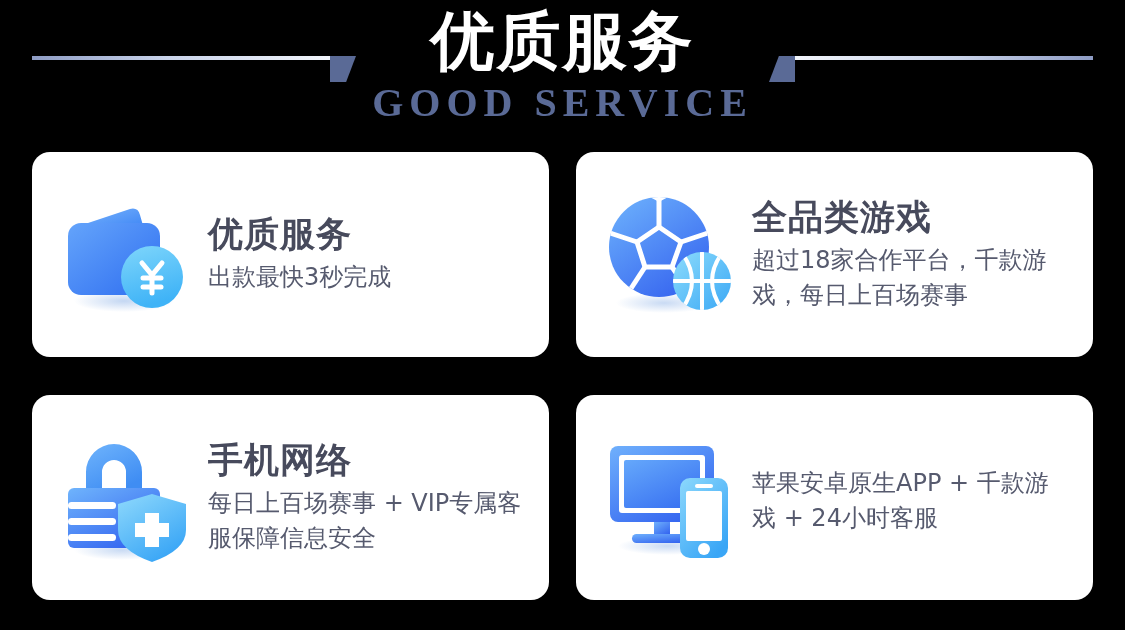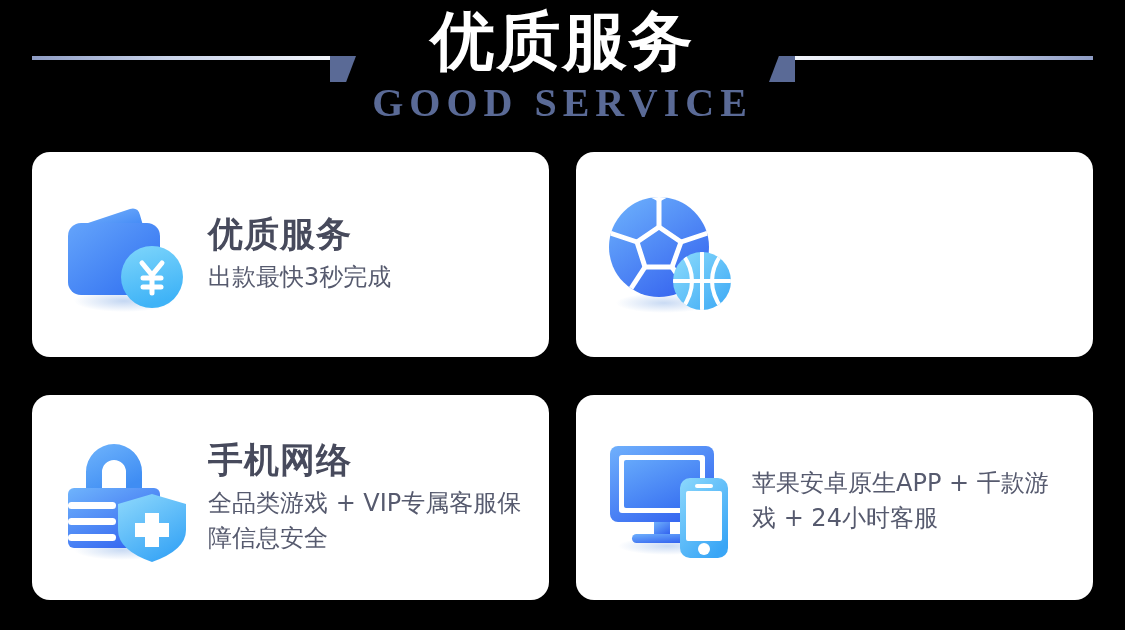--- a/index.html
+++ b/index.html
@@ -221,20 +221,24 @@
           </g>
           <circle cx="100" cy="96" r="29" fill="url(#bb1)"></circle>
           <g clip-path="url(#clipBask)" fill="none" stroke="#ffffff" stroke-width="4">
             <line x1="100" y1="65" x2="100" y2="127"></line>
             <line x1="69" y1="96" x2="131" y2="96"></line>
             <path d="M80 68 Q100 96 80 124"></path>
             <path d="M120 68 Q100 96 120 124"></path>
           </g>
         </svg>
       </div>
+      <div class="card-text">
+        <div class="card-title">全品类游戏</div>
+        <div class="card-desc">超过18家合作平台，千款游戏，每日上百场赛事</div>
+      </div>
     </div>
 
     <div class="card">
       <div class="card-icon">
         <svg viewBox="0 0 140 140">
           <defs>
             <linearGradient id="lk" x1="0" y1="0" x2="0.7" y2="1">
               <stop offset="0%" stop-color="#6fb4fc"></stop>
                 <stop offset="100%" stop-color="#3566f0"></stop>
             </linearGradient>
@@ -258,21 +262,21 @@
             <rect x="10" y="74" width="48" height="7" rx="3.5"></rect>
             <rect x="10" y="90" width="48" height="7" rx="3.5"></rect>
             <rect x="10" y="106" width="48" height="7" rx="3.5"></rect>
           </g>
           <path d="M94 66 L128 76 L128 102 Q128 122 94 134 Q60 122 60 102 L60 76 Z" fill="url(#shd)"></path>
           <path d="M87 85 L101 85 L101 95 L111 95 L111 109 L101 109 L101 119 L87 119 L87 109 L77 109 L77 95 L87 95 Z" fill="#ffffff"></path>
         </svg>
       </div>
       <div class="card-text">
         <div class="card-title">手机网络</div>
-        <div class="card-desc">全品类游戏 + VIP专属客服保障信息安全</div>
+        <div class="card-desc">每日上百场赛事 + VIP专属客服保障信息安全</div>
       </div>
     </div>
 
     <div class="card">
       <div class="card-icon">
         <svg viewBox="0 0 140 140">
           <defs>
             <linearGradient id="mo" x1="0" y1="0" x2="0.7" y2="1">
               <stop offset="0%" stop-color="#6fb0fc"></stop>
                 <stop offset="100%" stop-color="#3566f0"></stop>

